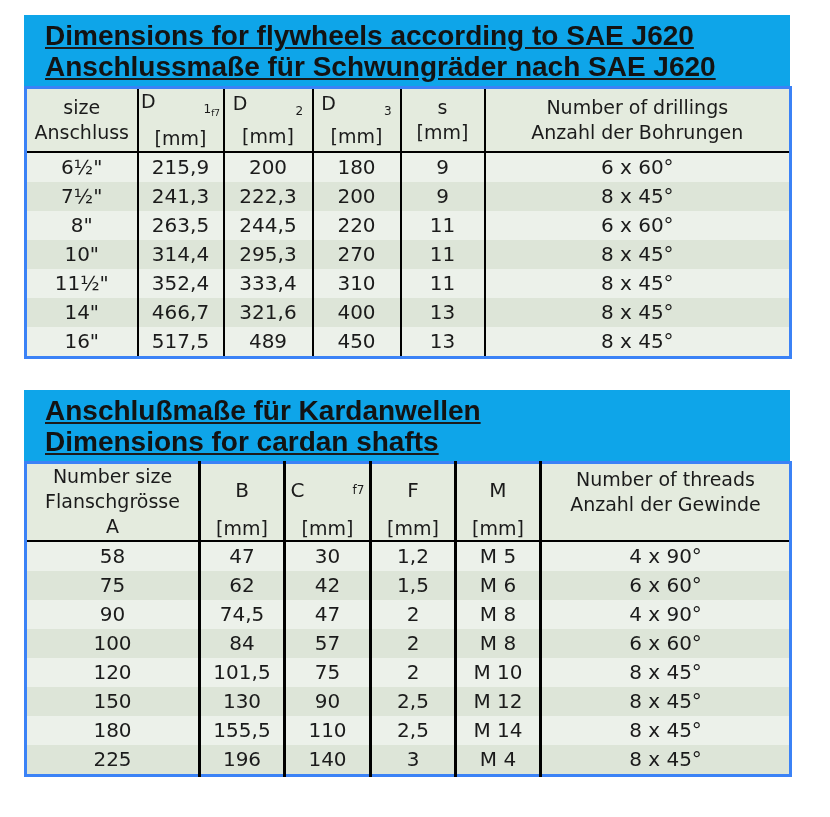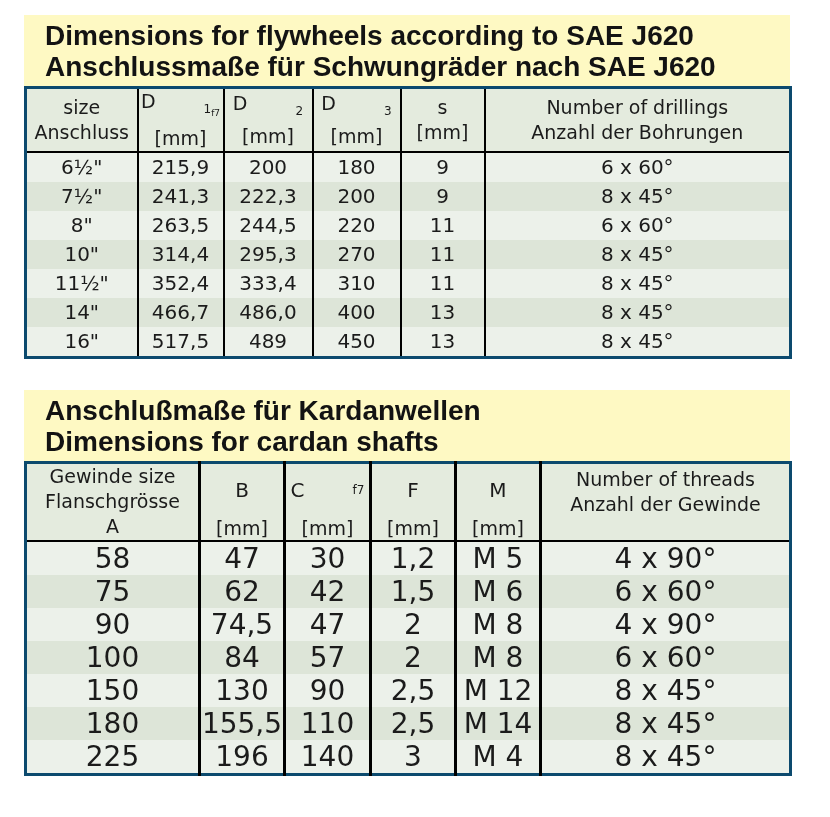--- a/index.html
+++ b/index.html
@@ -8,58 +8,59 @@
     background: #ffffff;
     font-family: "DejaVu Sans", "Liberation Sans", sans-serif;
     color: #1b1b1b;
     overflow: hidden;
   }
   .page { padding: 15px 0 0 24px; }
   .section { width: 766px; }
   .section-flywheels { margin-bottom: 31px; }
 
   .title-band {
-    background: #fef9c3;
+    background: #0ea5e9;
     padding: 5px 16px 4px 21px;
+    text-decoration: underline;
   }
   .title-line {
     font-family: "Liberation Sans", sans-serif;
     font-weight: bold;
     font-size: 28px;
     line-height: 31px;
     color: #131313;
     white-space: nowrap;
   }
 
   table {
     border-collapse: collapse;
     table-layout: fixed;
     width: 765px;
-    border: 3px solid #0c4a6e;
+    border: 3px solid #3b82f6;
     background: #7dd3fc;
   }
   th, td {
     padding: 0;
     text-align: center;
     vertical-align: middle;
     font-weight: normal;
   }
   th { background: #e4ebde; border-bottom: 2px solid #000; }
   .t1 th, .t1 td { border-left: 2px solid #000; }
   .t2 th, .t2 td { border-left: 3px solid #000; }
   .t1 th:first-child, .t1 td:first-child,
   .t2 th:first-child, .t2 td:first-child { border-left: none; }
 
   tbody tr:nth-child(odd)  { background: #ecf1ea; }
   tbody tr:nth-child(even) { background: #dde5d8; }
 
   .t1 th { height: 53px; font-size: 19px; }
   .t2 th { height: 76px; font-size: 19px; }
   .t1 td { height: 29px; font-size: 20px; }
-  .t2 td { height: 29px; font-size: 28px; }
+  .t2 td { height: 29px; font-size: 20px; }
 
   .hline { line-height: 25px; font-size: 19px; }
   sub { font-size: 12px; margin-left: 48px; }
   .ss { font-size: 9px; vertical-align: -3px; }
   .ss2 { font-size: 12px; }
 
   .vwrap { display: flex; flex-direction: column; height: 76px; }
   .sym2 { flex: 1; display: flex; align-items: center; justify-content: center; font-size: 20px; }
   .unit-bottom { line-height: 24px; font-size: 19px; }
   .head-top { vertical-align: top; }
@@ -149,21 +150,21 @@
             <td>11½"</td>
             <td>352,4</td>
             <td>333,4</td>
             <td>310</td>
             <td>11</td>
             <td>8 x 45°</td>
           </tr>
           <tr>
             <td>14"</td>
             <td>466,7</td>
-            <td>486,0</td>
+            <td>321,6</td>
             <td>400</td>
             <td>13</td>
             <td>8 x 45°</td>
           </tr>
           <tr>
             <td>16"</td>
             <td>517,5</td>
             <td>489</td>
             <td>450</td>
             <td>13</td>
@@ -183,21 +184,21 @@
         <col style="width:174px">
           <col style="width:85px">
           <col style="width:86px">
         <col style="width:85px">
           <col style="width:85px">
           <col style="width:250px">
       </colgroup>
       <thead>
         <tr>
           <th>
-            <div class="hline">Gewinde size</div>
+            <div class="hline">Number size</div>
             <div class="hline">Flanschgrösse</div>
             <div class="hline">A</div>
           </th>
           <th>
             <div class="vwrap">
               <div class="sym2">
                   <span>B</span>
                 </div>
               <div class="unit-bottom">[mm]</div>
             </div>
@@ -262,20 +263,28 @@
           </tr>
           <tr>
             <td>100</td>
             <td>84</td>
             <td>57</td>
             <td>2</td>
             <td>M 8</td>
             <td>6 x 60°</td>
           </tr>
           <tr>
+            <td>120</td>
+            <td>101,5</td>
+            <td>75</td>
+            <td>2</td>
+            <td>M 10</td>
+            <td>8 x 45°</td>
+          </tr>
+          <tr>
             <td>150</td>
             <td>130</td>
             <td>90</td>
             <td>2,5</td>
             <td>M 12</td>
             <td>8 x 45°</td>
           </tr>
           <tr>
             <td>180</td>
             <td>155,5</td>

